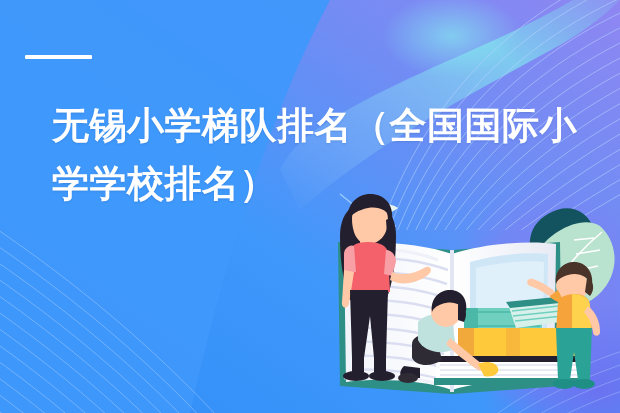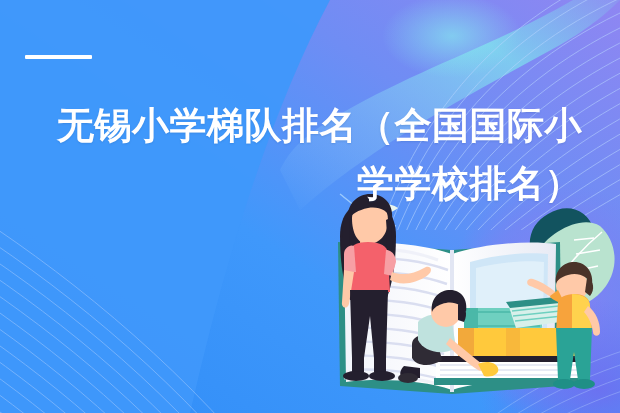--- a/index.html
+++ b/index.html
@@ -30,21 +30,20 @@
     height: 233px;
     display: block;
   }
   .text-layer {
     position: absolute;
     left: 0;
     top: 0;
     width: 620px;
     height: 413px;
     pointer-events: none;
-    text-align: right;
   }
   #accent-rule {
     position: absolute;
     left: 25px;
     top: 55px;
     width: 67px;
     height: 4px;
     background: #ffffff;
     border-radius: 1px;
   }

